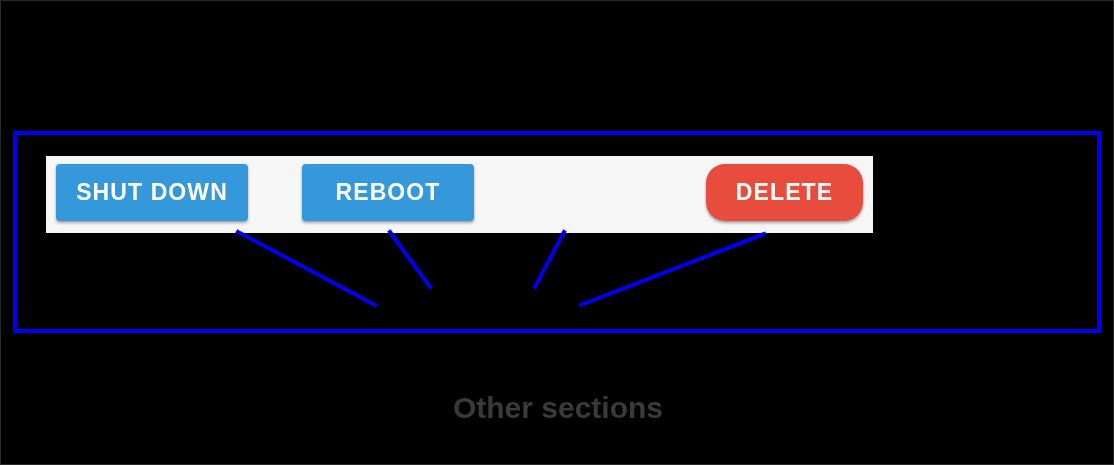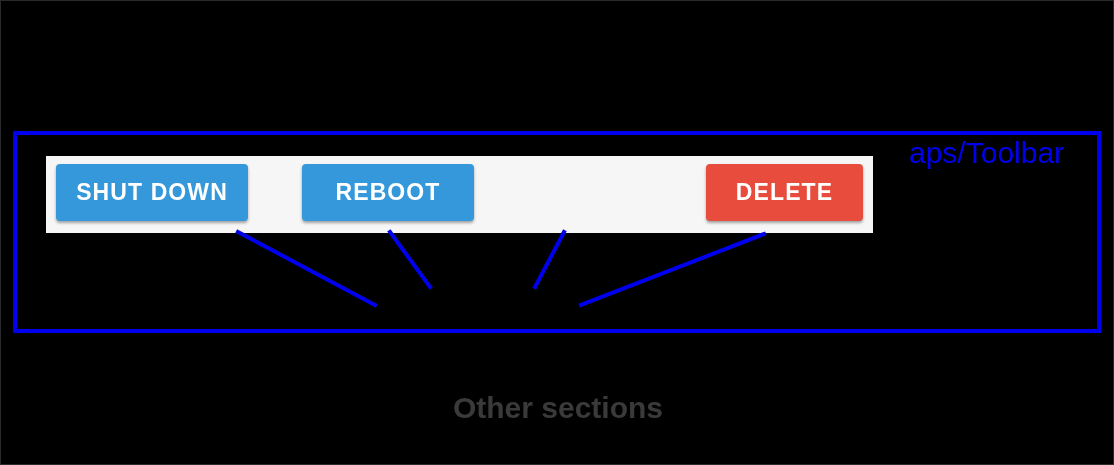--- a/index.html
+++ b/index.html
@@ -82,21 +82,21 @@
     justify-content: center;
     padding: 0;
     white-space: nowrap;
   }
   .btn-primary { background: #3498db; }
   .btn-danger  { background: #e74c3c; }
 
   #btn-shutdown { left: 55px;  width: 192px; }
   #btn-reboot   { left: 301px; width: 172px; }
   #btn-recreate { left: 491px; width: 194px; }
-  #btn-delete   { left: 705px; width: 157px; }
+  #btn-delete   { left: 705px; width: 157px; border-radius: 19px; }
 
   
   #leader-lines {
     position: absolute;
     left: 0;
     top: 0;
     width: 1114px;
     height: 465px;
     pointer-events: none;
   }
@@ -124,21 +124,20 @@
   }
 </style>
 </head>
 <body>
 
 <div id="root">
 
 
   <div id="toolbar-annotation-box"></div>
 
-  <div id="toolbar-annotation-label">aps/Toolbar</div>
 
   <div id="toolbar-strip" style="background: rgb(246, 246, 246);"></div>
 
   <button class="toolbar-btn btn-primary" id="btn-shutdown" style="background: rgb(52, 152, 219);">SHUT DOWN</button>
 
   <button class="toolbar-btn btn-primary" id="btn-reboot" style="background: rgb(52, 152, 219);">REBOOT</button>
 
 
   <button class="toolbar-btn btn-danger" id="btn-delete" style="background: rgb(231, 76, 60);">DELETE</button>
 

